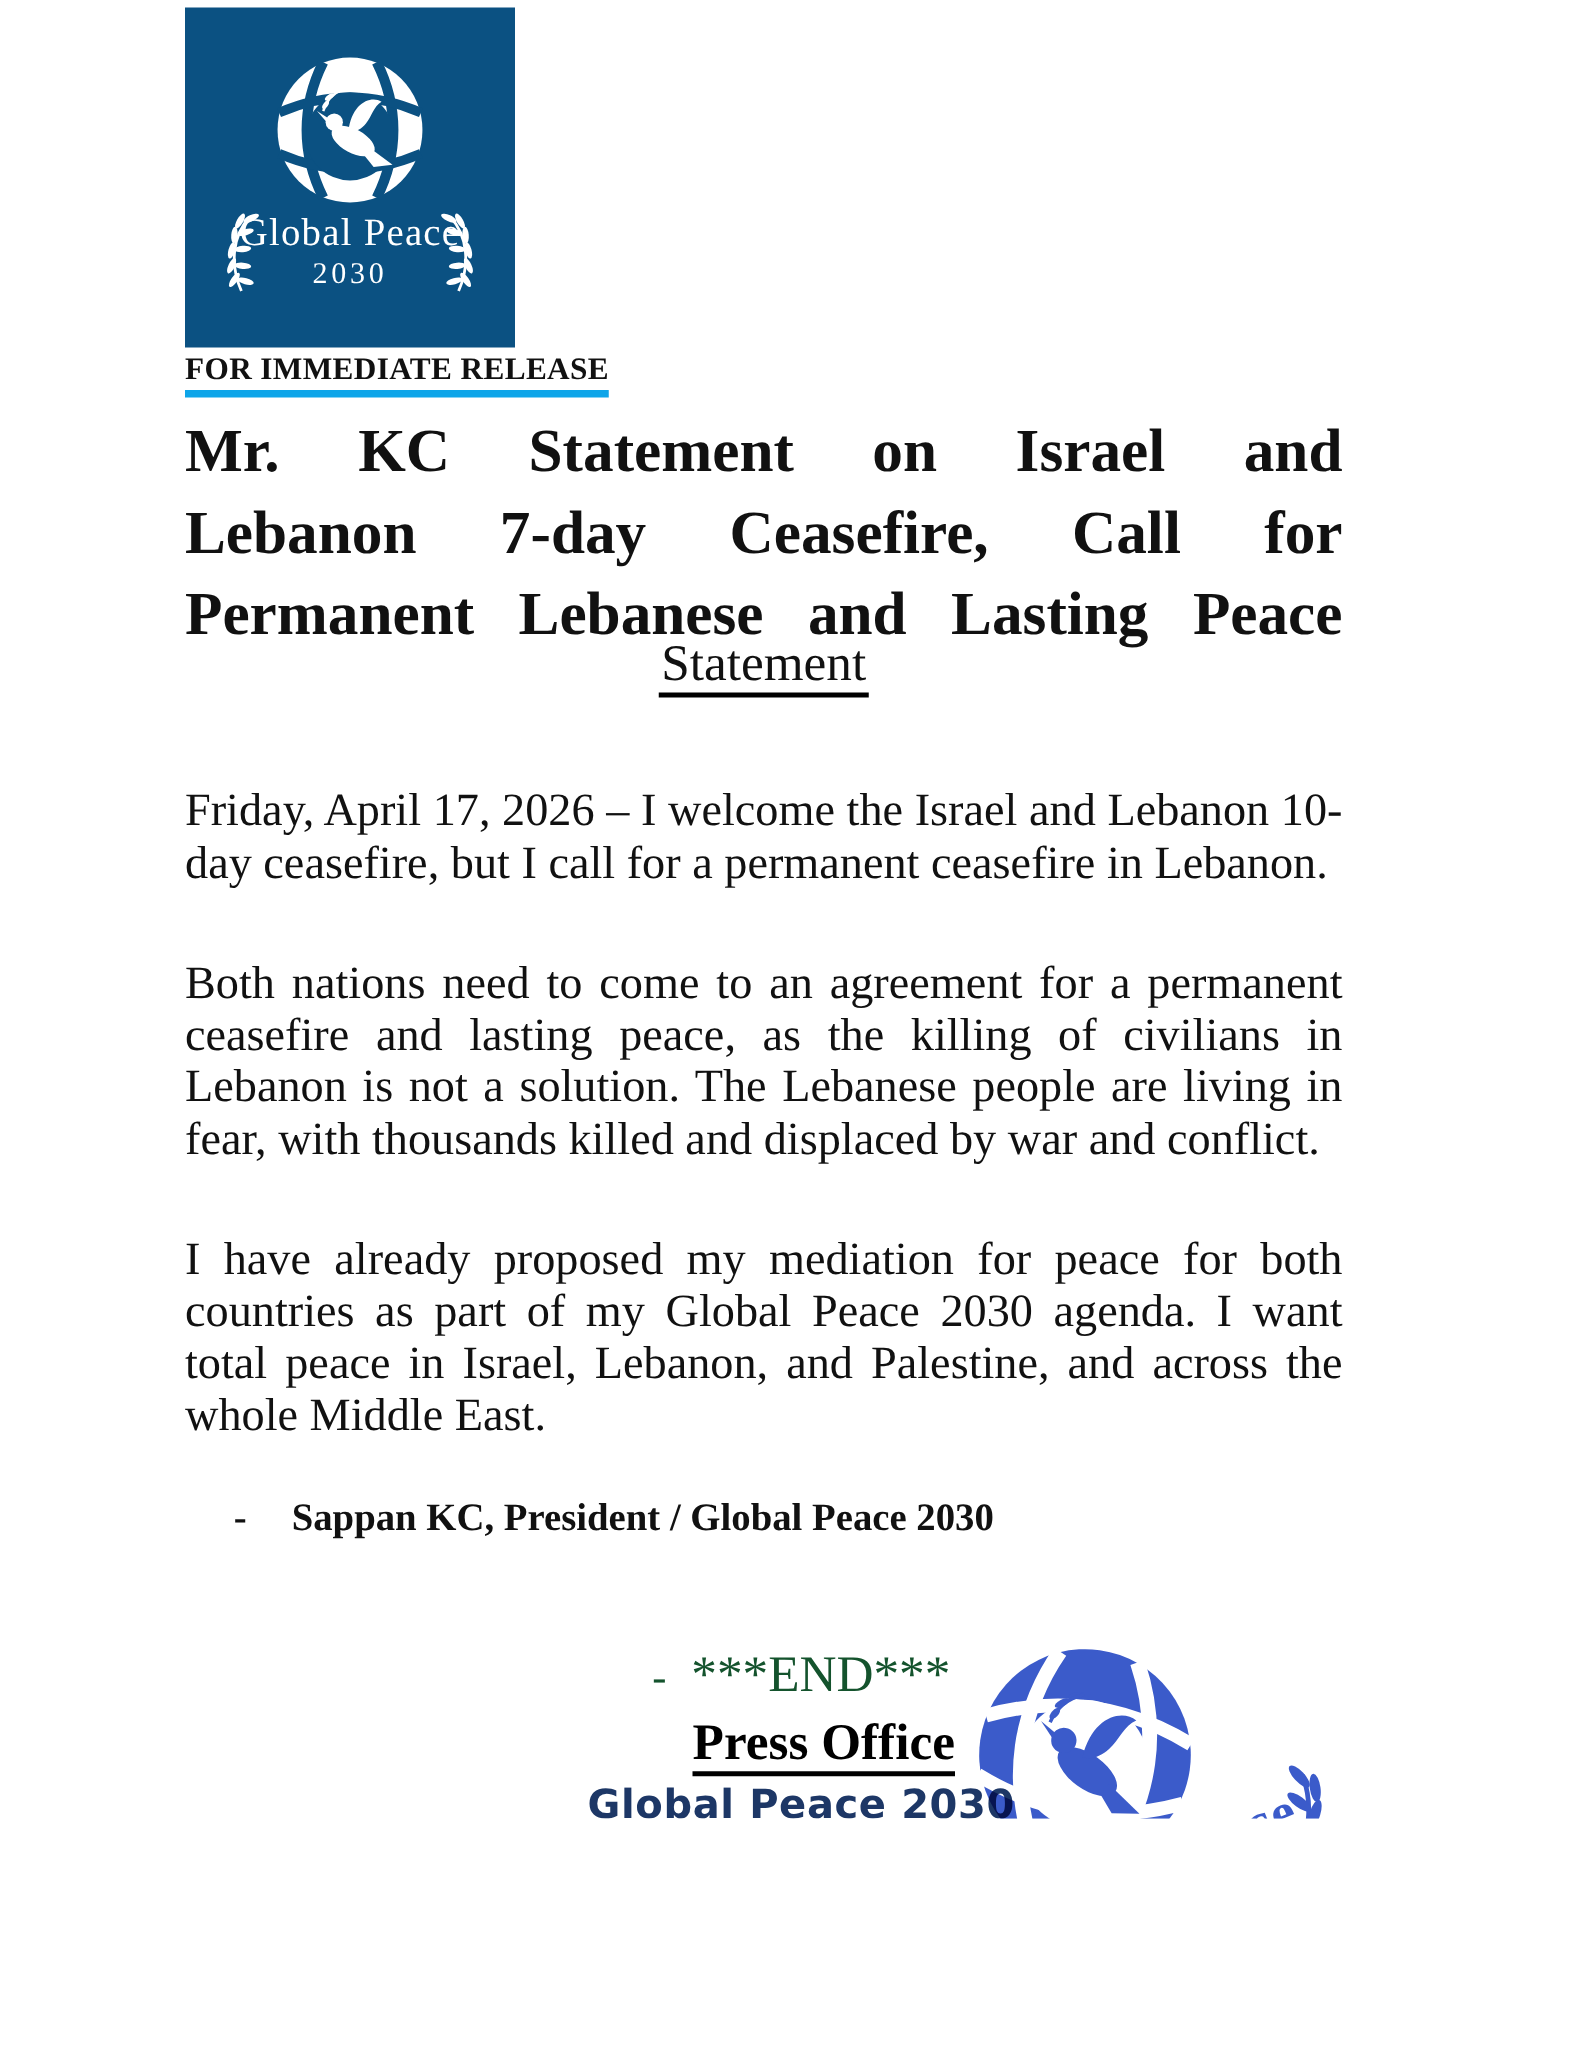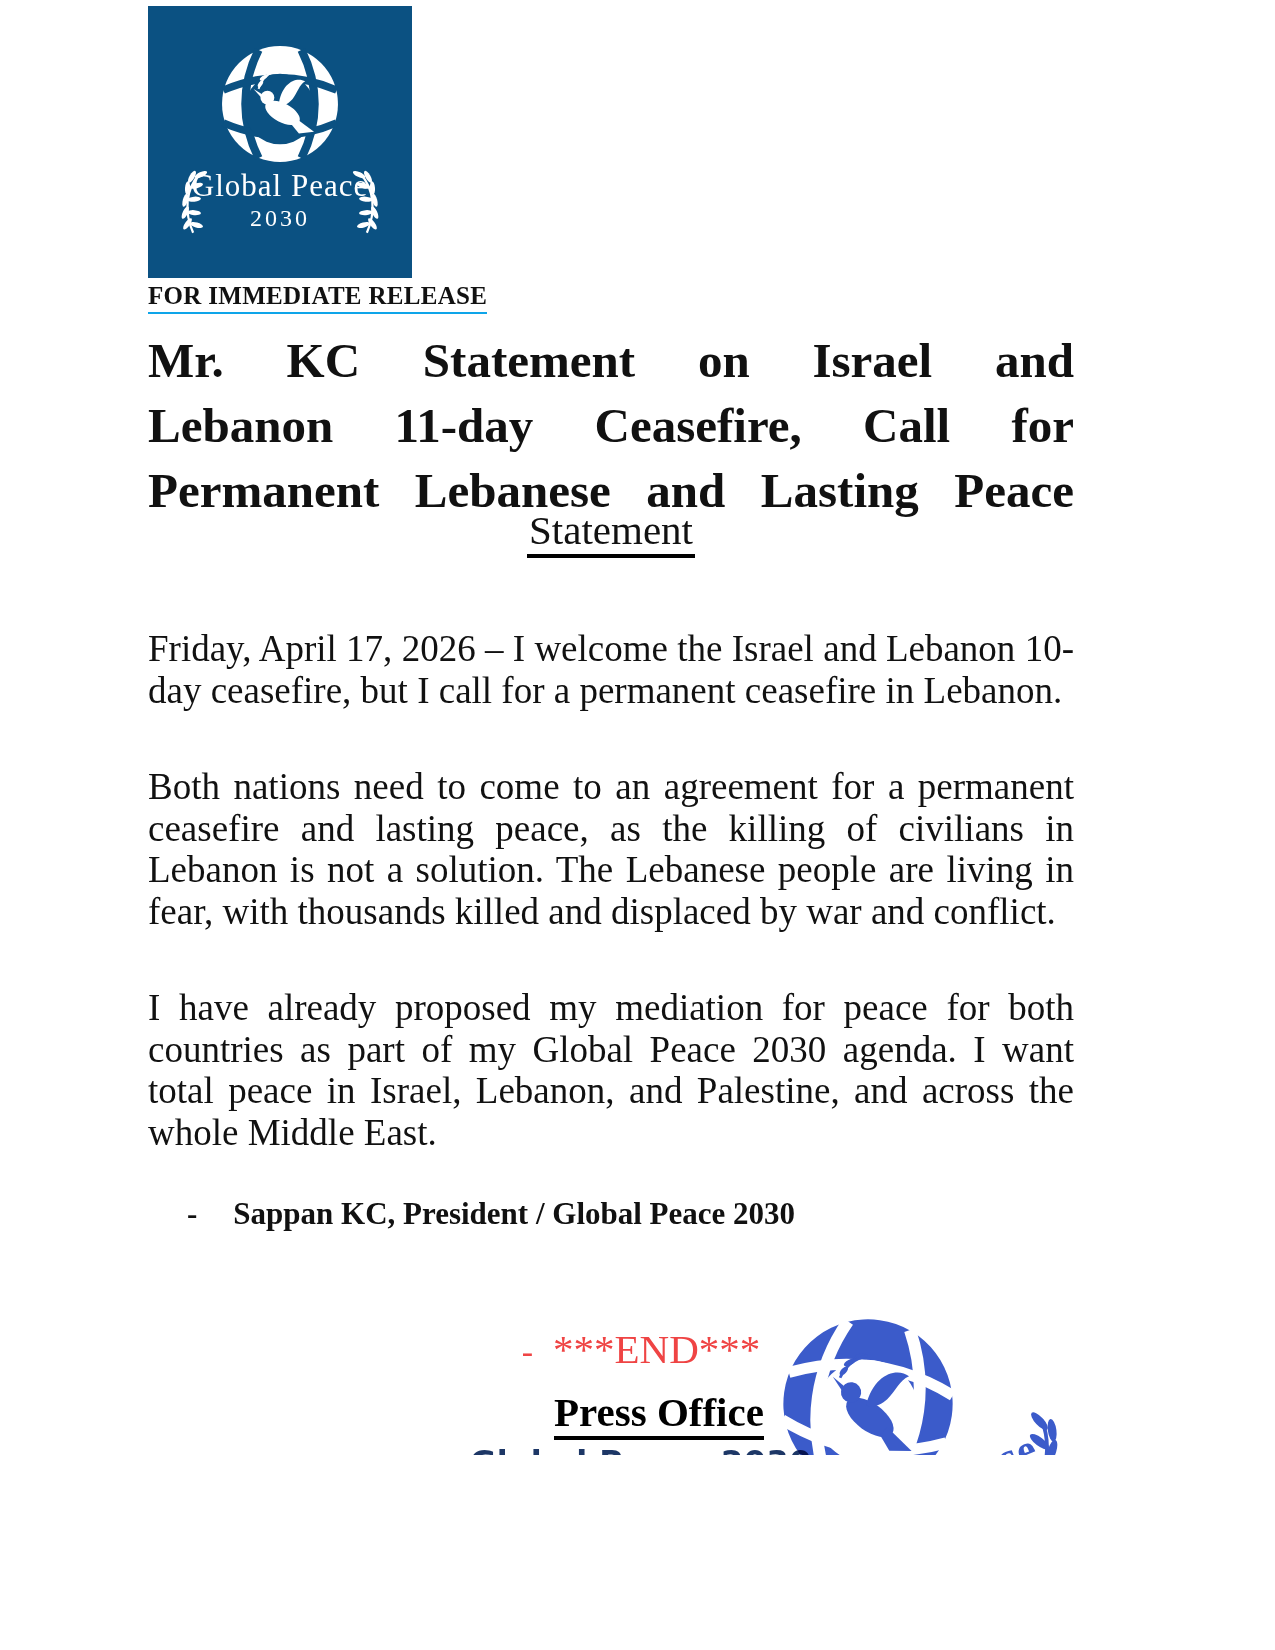--- a/index.html
+++ b/index.html
@@ -8,37 +8,37 @@
     font-family:"Liberation Serif","DejaVu Serif",serif;color:#111111;overflow:hidden;padding-left:20px;
   }
   
   .logo{position:absolute;left:148px;top:6px;width:264px;height:272px;background:#0b5182;}
   .logo svg{display:block;width:100%;height:100%;}
   .logo-name{font-family:"Liberation Serif",serif;font-size:31px;fill:#ffffff;letter-spacing:1px;}
   .logo-year{font-family:"Liberation Serif",serif;font-size:24px;fill:#ffffff;letter-spacing:3px;}
   
   .release{
     position:absolute;left:148px;top:282px;font-size:25px;font-weight:bold;letter-spacing:.3px;
-    border-bottom:2px solid #0ea5e9;padding-bottom:2px;
+    border-bottom:6px solid #0ea5e9;padding-bottom:2px;
   }
   
   .title{position:absolute;left:148px;top:328px;width:926px;font-weight:bold;font-size:49px;line-height:65px;}
   .title-line{text-align:justify;text-align-last:justify;}
   
   .statement{position:absolute;left:148px;top:506px;width:926px;text-align:center;}
   .statement span{font-size:41px;font-weight:normal;border-bottom:4px solid #000;padding:0 2px 1px 2px;}
   
   .body-text{position:absolute;left:148px;top:628px;width:926px;font-size:37px;line-height:41.5px;}
   .body-text p{margin:0 0 55px 0;text-align:justify;}
   
   .signature{position:absolute;left:187px;top:1196px;font-size:31px;font-weight:bold;display:flex;}
   .signature .bullet{margin-right:36px;}
   
   .footer{position:absolute;left:178px;top:1316px;width:926px;text-align:center;}
-  .end-line{font-size:41px;line-height:66px;color:#ef4444;}
+  .end-line{font-size:41px;line-height:46px;color:#14532d;}
   .end-line .bullet{font-size:34px;margin-right:20px;}
   .press-office{font-size:41px;line-height:54px;font-weight:bold;color:#000;}
   .press-office span{border-bottom:4px solid #000;padding-bottom:1px;margin-left:36px;}
   .footer-org{font-family:"DejaVu Sans","Liberation Sans",sans-serif;font-weight:bold;font-size:32px;line-height:46px;color:#1d3766;letter-spacing:.5px;}
   .contact{font-size:30px;line-height:36px;color:#1d3766;white-space:pre;}
   
   .stamp{position:absolute;left:733px;top:1296px;width:344px;height:336px;mix-blend-mode:multiply;opacity:.93;}
   .stamp svg{display:block;width:100%;height:100%;}
   .stamp-text{font-family:"Liberation Serif",serif;font-size:43px;font-weight:600;fill:#2c4ec6;letter-spacing:2px;}
   .stamp-year{font-family:"Liberation Serif",serif;font-size:30px;font-weight:600;fill:#2c4ec6;letter-spacing:2px;}
@@ -105,21 +105,21 @@
       </g>
       <text class="logo-name" x="132" y="190" text-anchor="middle">Global Peace</text>
       <text class="logo-year" x="132" y="220" text-anchor="middle">2030</text>
     </svg>
   </div>
 
   <div class="release">FOR IMMEDIATE RELEASE</div>
 
   <div class="title">
     <div class="title-line">Mr. KC Statement on Israel and</div>
-    <div class="title-line">Lebanon 11-day Ceasefire, Call for</div>
+    <div class="title-line">Lebanon 7-day Ceasefire, Call for</div>
     <div class="title-line">Permanent Lebanese and Lasting Peace</div>
   </div>
 
   <div class="statement">
     <span>Statement</span>
   </div>
 
   <div class="body-text">
     <p>Friday, April 17, 2026 – I welcome the Israel and Lebanon 10-day ceasefire, but I call for a permanent ceasefire in Lebanon.</p>
     <p>Both nations need to come to an agreement for a permanent ceasefire and lasting peace, as the killing of civilians in Lebanon is not a solution. The Lebanese people are living in fear, with thousands killed and displaced by war and conflict.</p>

